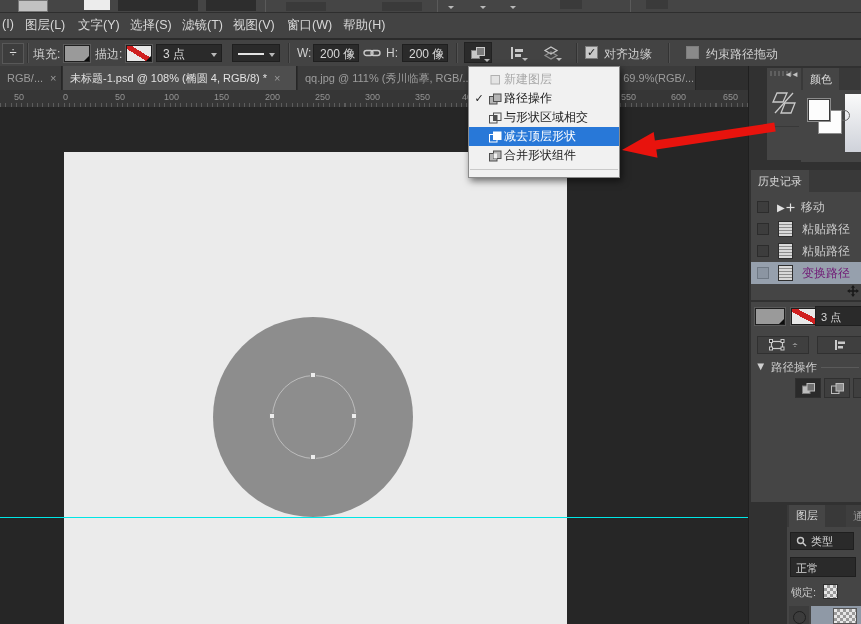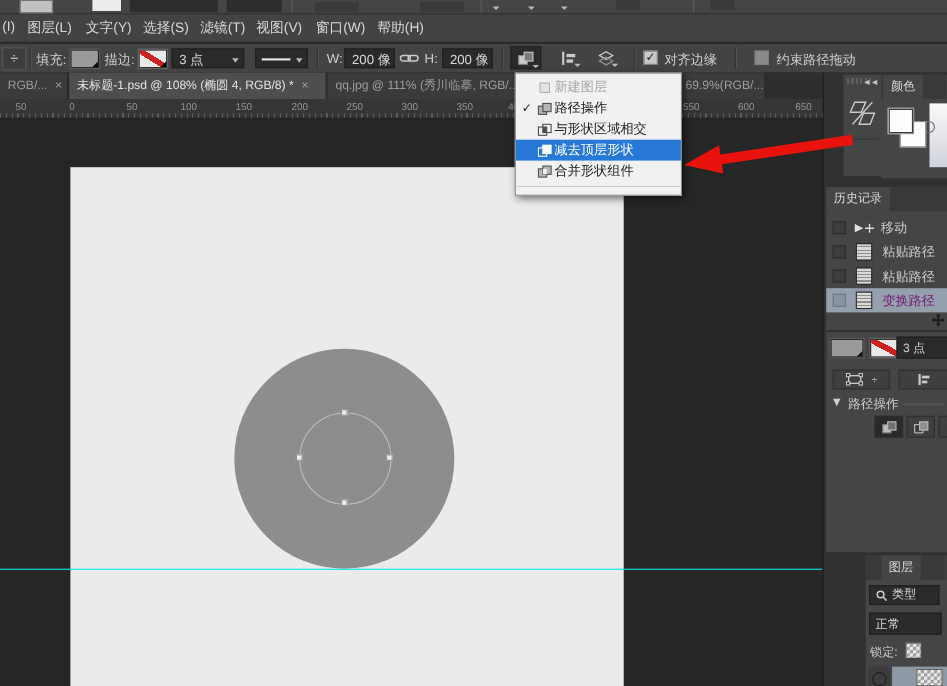--- a/index.html
+++ b/index.html
@@ -352,21 +352,21 @@
         <svg width="15" height="13" viewBox="0 0 15 13">
           <rect x="1.5" y="4" width="7.5" height="7.5" fill="none" stroke="#bdbdbd"></rect>
           <rect x="6" y="1.5" width="7.5" height="7.5" fill="#8d8d8d" stroke="#bdbdbd"></rect>
         </svg>
       </div>
       <div class="ps-btn" style="left:102px;top:76px;width:20px;height:20px;"></div>
     </div>
 
     <div class="panel" style="left:38px;top:439px;width:75px;height:119px;overflow:hidden;">
       <div class="panel-header">
-        <div class="panel-tab" style="margin-left:14px;">图层</div>
+        <div class="panel-tab" style="margin-left:2px;font-family:Liberation Mono, monospace;">图层</div>
         <div class="panel-tab dim">通道</div>
       </div>
       <div class="ps-field" style="left:3px;top:27px;width:64px;height:18px;display:flex;align-items:center;">
         <svg width="11" height="11" viewBox="0 0 11 11" style="margin-right:4px;">
           <circle cx="4.5" cy="4.5" r="3" fill="none" stroke="#c9c9c9" stroke-width="1.4"></circle>
           <line x1="7" y1="7" x2="10" y2="10" stroke="#c9c9c9" stroke-width="1.4"></line>
         </svg>
         <span>类型</span>
       </div>
       <div class="ps-field" style="left:3px;top:52px;width:66px;height:20px;line-height:20px;">

